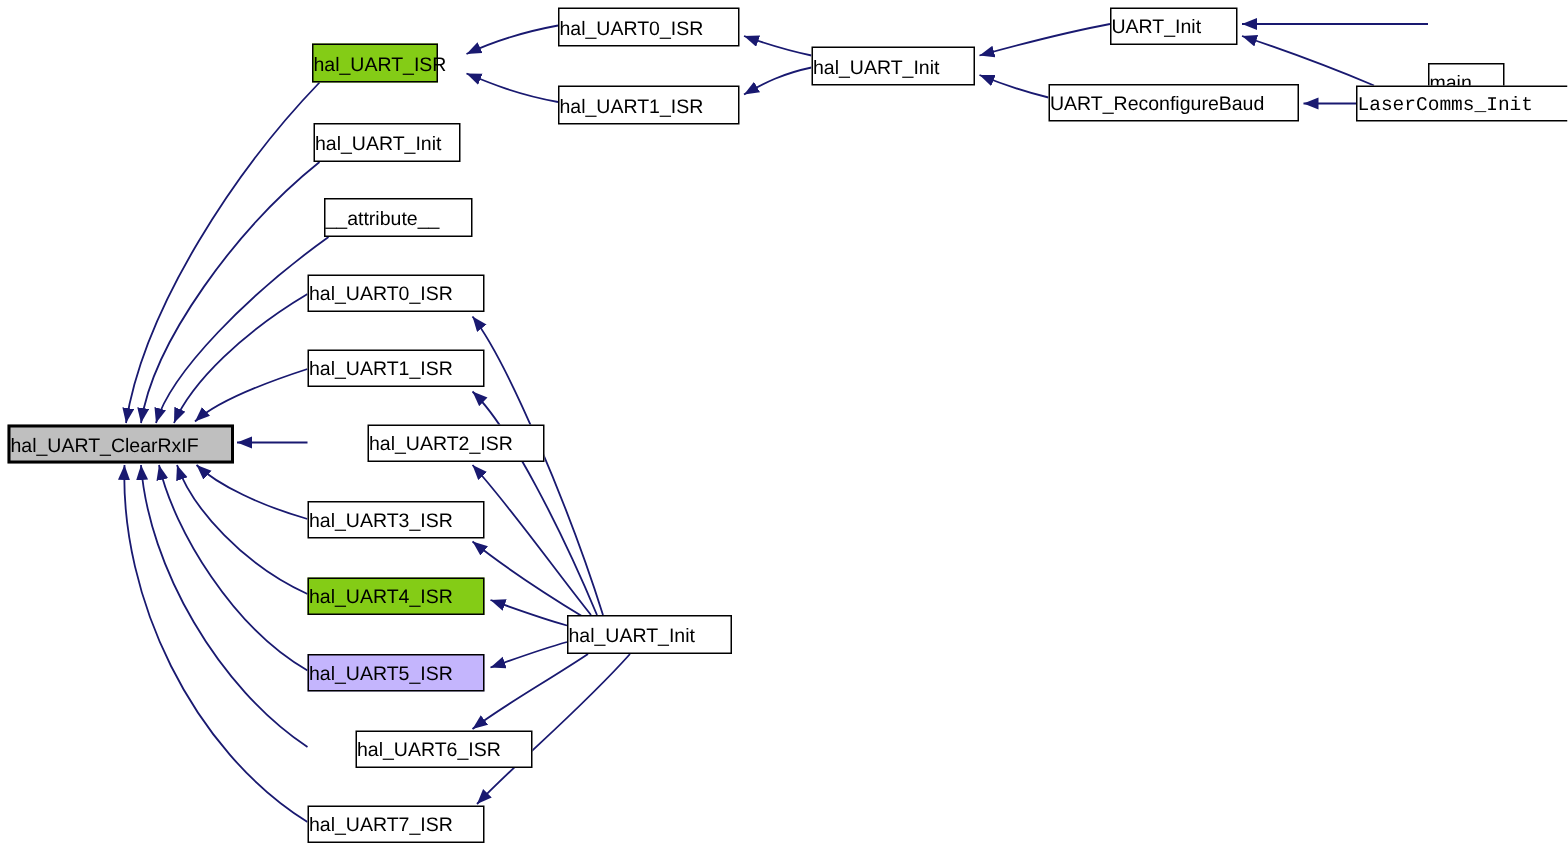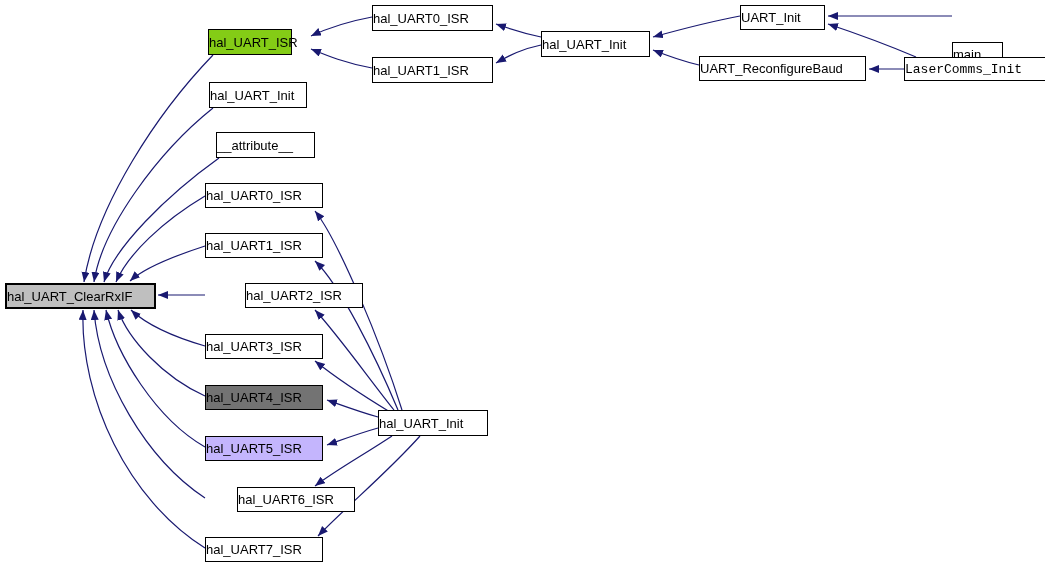--- a/index.html
+++ b/index.html
@@ -105,21 +105,21 @@
       </div>
       <div class="node" style="left: 205px; top: 233px; width: 118px; height: 25px; background: rgb(255, 255, 255); border-color: rgb(0, 0, 0);">
         <span>hal_UART1_ISR</span>
       </div>
       <div class="node" style="left: 205px; top: 283px; width: 118px; height: 25px; background: rgb(255, 255, 255); border-color: rgb(0, 0, 0); margin-left: 40px;">
         <span>hal_UART2_ISR</span>
       </div>
       <div class="node" style="left: 205px; top: 334px; width: 118px; height: 25px; background: rgb(255, 255, 255); border-color: rgb(0, 0, 0);">
         <span>hal_UART3_ISR</span>
       </div>
-      <div class="node" style="left: 205px; top: 385px; width: 118px; height: 25px; background: #737373; border-color: rgb(0, 0, 0);">
+      <div class="node" style="left: 205px; top: 385px; width: 118px; height: 25px; background: #84cc16; border-color: rgb(0, 0, 0);">
         <span>hal_UART4_ISR</span>
       </div>
       <div class="node" style="left: 205px; top: 436px; width: 118px; height: 25px; background: #c4b5fd; border-color: rgb(0, 0, 0);">
         <span>hal_UART5_ISR</span>
       </div>
       <div class="node" style="left: 205px; top: 487px; width: 118px; height: 25px; background: rgb(255, 255, 255); border-color: rgb(0, 0, 0); margin-left: 32px;">
         <span>hal_UART6_ISR</span>
       </div>
       <div class="node" style="left: 205px; top: 537px; width: 118px; height: 25px; background: rgb(255, 255, 255); border-color: rgb(0, 0, 0);">
         <span>hal_UART7_ISR</span>

